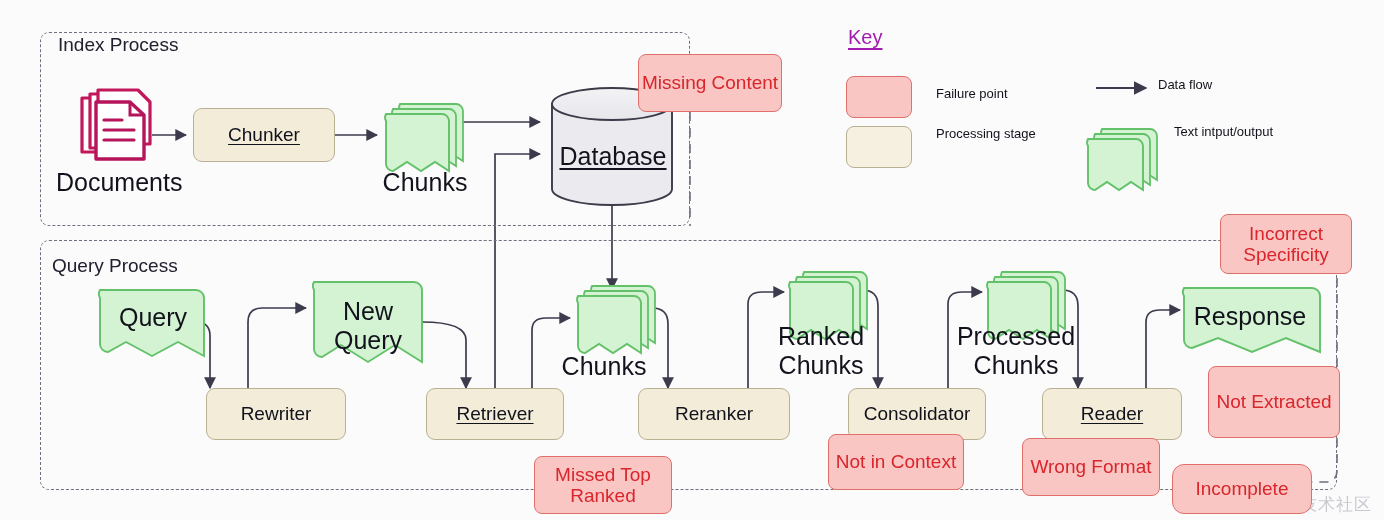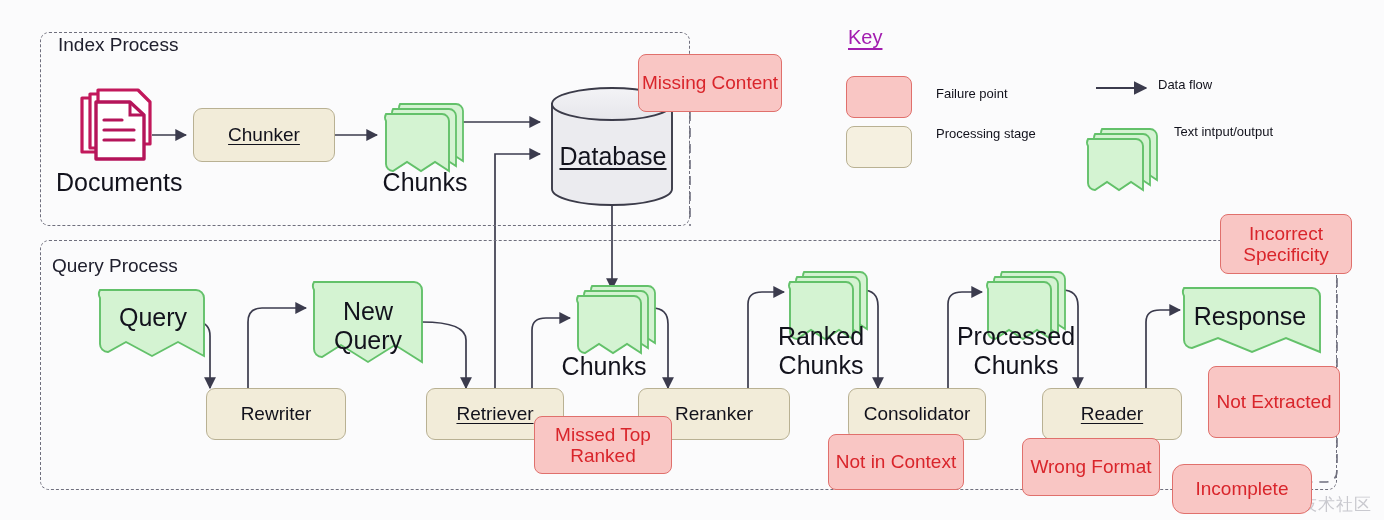--- a/index.html
+++ b/index.html
@@ -254,21 +254,21 @@
   </div>
 
   <div class="label-txt" style="left:952px; top:322px; width:128px;">Processed Chunks</div>
 
   <div class="node stage-box" style="left:1042px; top:388px; width:140px; height:52px;">
     <span class="ul">Reader</span>
   </div>
 
   <div class="label-txt" style="left:1186px; top:302px; width:128px;">Response</div>
 
-  <div class="node fail-box" style="left:534px; top:416px; width:138px; height:58px;">
+  <div class="node fail-box" style="left:534px; top:456px; width:138px; height:58px;">
     <span>Missed Top Ranked</span>
   </div>
 
   <div class="node fail-box" style="left:828px; top:434px; width:136px; height:56px;">
     <span>Not in Context</span>
   </div>
 
   <div class="node fail-box" style="left:1022px; top:438px; width:138px; height:58px;">
     <span>Wrong Format</span>
   </div>

